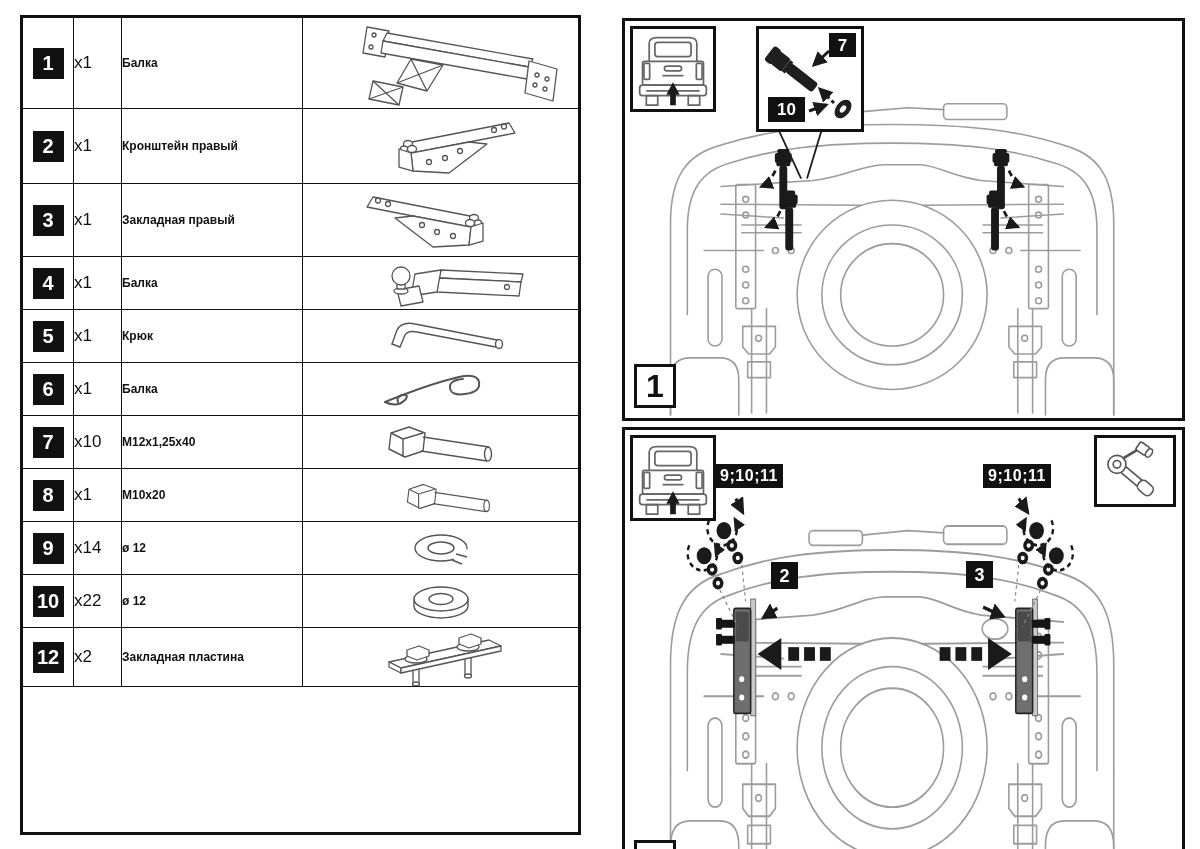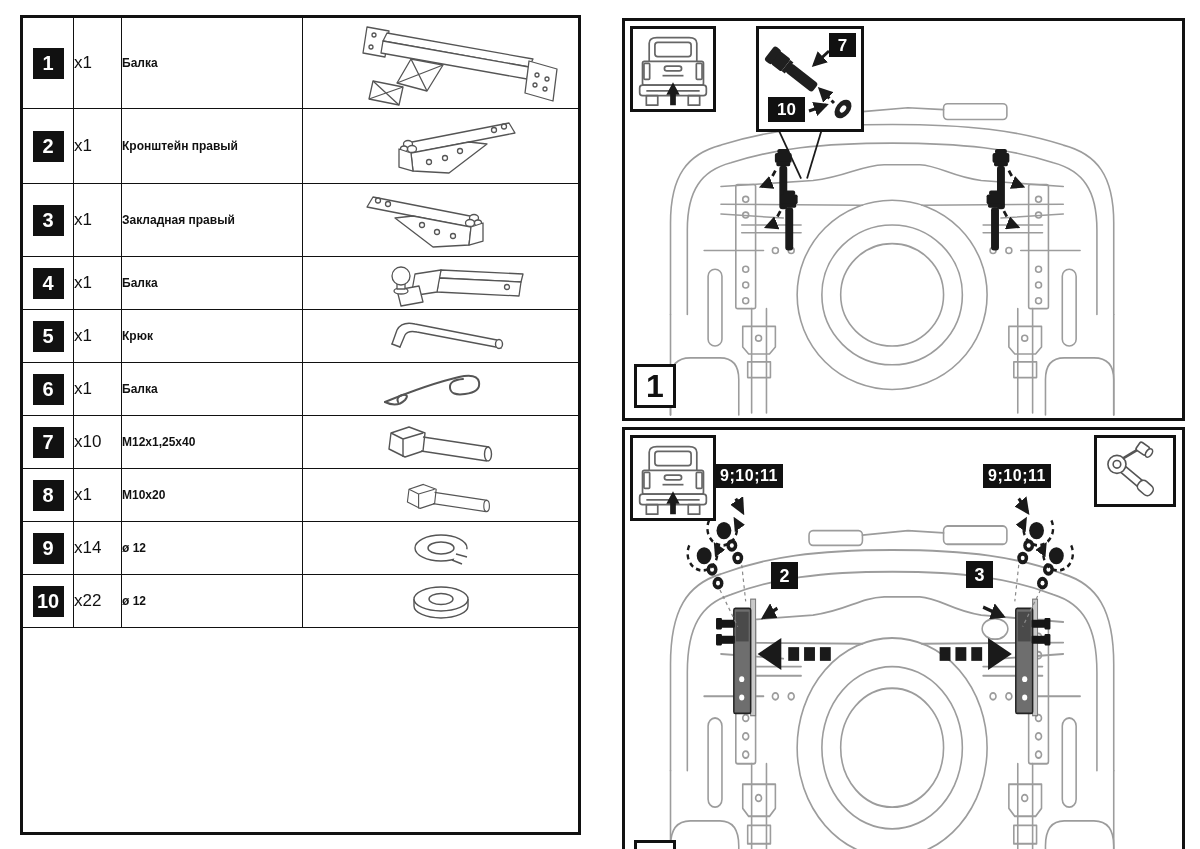--- a/index.html
+++ b/index.html
@@ -395,20 +395,32 @@
         </td>
       <td class="qty">x22</td>
       <td class="pname">ø 12</td>
       <td>
           <svg class="pill" width="260" height="40" viewBox="0 0 260 40">
             <use href="#p-washer"></use>
           </svg>
         </td>
     </tr>
     <tr>
+      <td class="rh">
+          <div class="badge">12</div>
+        </td>
+      <td class="qty">x2</td>
+      <td class="pname">Закладная пластина</td>
+      <td>
+          <svg class="pill" width="260" height="58" viewBox="0 0 260 58">
+            <use href="#p-plate"></use>
+          </svg>
+        </td>
+    </tr>
+    <tr>
       <td colspan="4"></td>
     </tr>
   </tbody>
 </table>
 
 <div class="panel" id="panel1">
   <svg class="scene" viewBox="0 0 563 403" preserveAspectRatio="none">
     <use href="#truck-art"></use>
     <use href="#bolt-v" transform="translate(160,134)"></use>
     <use href="#bolt-v" transform="translate(166,176)"></use>

